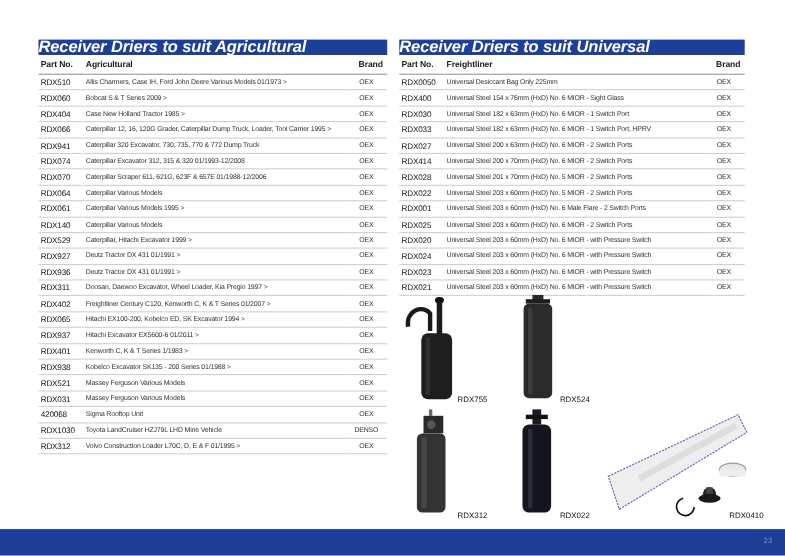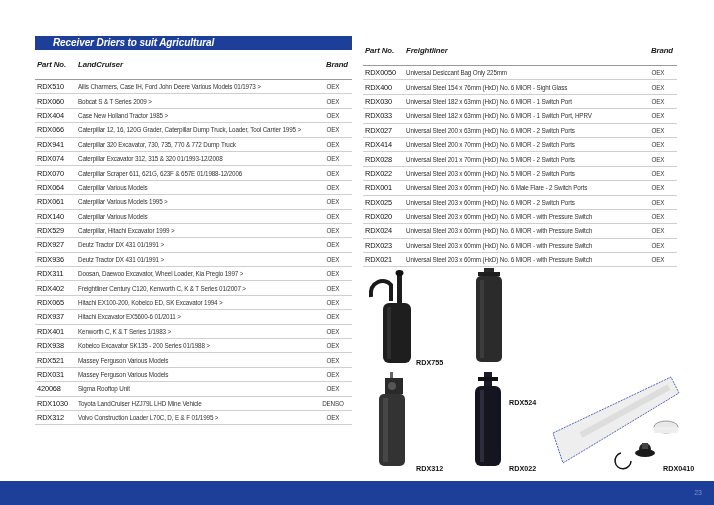--- a/index.html
+++ b/index.html
@@ -2,45 +2,45 @@
 <html><head>
 <meta charset="utf-8">
 <style>
   html, body { margin:0; padding:0; }
   body { width:714px; height:505px; background:#ffffff; position:relative; overflow:hidden;
          font-family:"Liberation Sans", sans-serif; color:#1a1a1a; }
   .panel { position:absolute; top:36px; }
   .panel.left { left:35px; width:317px; }
   .panel.right { left:363px; width:314px; }
   .panel-title { background:#1d3f99; color:#fff; font-weight:bold; font-style:italic;
-                 font-size:10px; height:14px; line-height:14px; padding-left:18px; letter-spacing:-0.1px; }
+                 font-size:15px; height:14px; line-height:14px; padding-left:0; letter-spacing:-0.1px; }
   table { width:100%; border-collapse:collapse; }
-  th { font-size:7.8px; font-weight:bold; text-align:left; height:29px; padding:0 2px;
-       border-bottom:1.5px solid #9a9a9a; letter-spacing:-0.1px;font-style:italic; }
+  th { font-size:7.8px; font-weight:bold; text-align:left; height:17px; padding:0 2px;
+       border-bottom:1.5px solid #9a9a9a; letter-spacing:-0.1px; }
   td { font-size:6.3px; height:13.4px; padding:0 2px; border-bottom:1px solid #cfcfcf;
        white-space:nowrap; letter-spacing:-0.15px; color:#333; }
   td.part { font-weight:normal; font-size:7.4px; color:#111; width:37px; }
   td.brand, th.brand { text-align:right; width:30px; padding-right:4px; }
   td.brand { text-align:center; }
   .products { position:absolute; left:363px; top:265px; width:330px; height:210px; }
   .product { position:absolute; }
-  .plabel { position:absolute; font-weight:bold; font-size:7.2px; color:#111; }
+  .plabel { position:absolute; font-weight:normal; font-size:7.2px; color:#111; }
   .footer { position:absolute; left:0; top:481px; width:714px; height:24px; background:#1d3f99; }
   .page-num { position:absolute; right:12px; top:8px; font-size:7px; color:#8090c8; }
 </style>
 </head>
 <body>
 
 <div class="panel left">
   <div class="panel-title">Receiver Driers to suit Agricultural</div>
   <table>
     <thead>
       <tr>
         <th>Part No.</th>
-        <th>LandCruiser</th>
+        <th>Agricultural</th>
         <th class="brand">Brand</th>
       </tr>
     </thead>
     <tbody id="agri-body">
         <tr>
           <td class="part">RDX510</td>
           <td>Allis Charmers, Case IH, Ford John Deere Various Models 01/1973 &gt;</td>
           <td class="brand">OEX</td>
         </tr>
         <tr>
@@ -156,20 +156,21 @@
         <tr>
           <td class="part">RDX312</td>
           <td>Volvo Construction Loader L70C, D, E &amp; F 01/1995 &gt;</td>
           <td class="brand">OEX</td>
         </tr>
       </tbody>
   </table>
 </div>
 
 <div class="panel right">
+  <div class="panel-title">Receiver Driers to suit Universal</div>
   <table>
     <thead>
       <tr>
         <th>Part No.</th>
         <th>Freightliner</th>
         <th class="brand">Brand</th>
       </tr>
     </thead>
     <tbody id="uni-body">
         <tr>
@@ -260,21 +261,21 @@
   <div class="plabel" style="left:53px;top:93px;">RDX755</div>
 
   <div class="product" style="left:111px;top:3px;">
     <svg width="30" height="96" viewBox="0 0 30 96">
       <rect x="10" y="0" width="10" height="6" fill="#2a2a2a"></rect>
       <rect x="4" y="4" width="22" height="4" fill="#1e1e1e"></rect>
       <rect x="2" y="8" width="26" height="86" rx="5" fill="#2b2b2b"></rect>
       <rect x="6" y="12" width="4" height="78" fill="#474747" opacity="0.6"></rect>
     </svg>
   </div>
-  <div class="plabel" style="left:146px;top:93px;margin-top:40px;">RDX524</div>
+  <div class="plabel" style="left:146px;top:93px;">RDX524</div>
 
   <div class="product" style="left:14px;top:107px;">
     <svg width="30" height="96" viewBox="0 0 30 96">
       <rect x="13" y="0" width="3" height="6" fill="#666"></rect>
       <rect x="8" y="6" width="18" height="16" fill="#2a2a2a"></rect>
       <circle cx="15" cy="14" r="4" fill="#555"></circle>
       <rect x="2" y="22" width="26" height="72" rx="5" fill="#333"></rect>
       <rect x="6" y="26" width="5" height="64" fill="#5a5a5a" opacity="0.5"></rect>
     </svg>
   </div>

